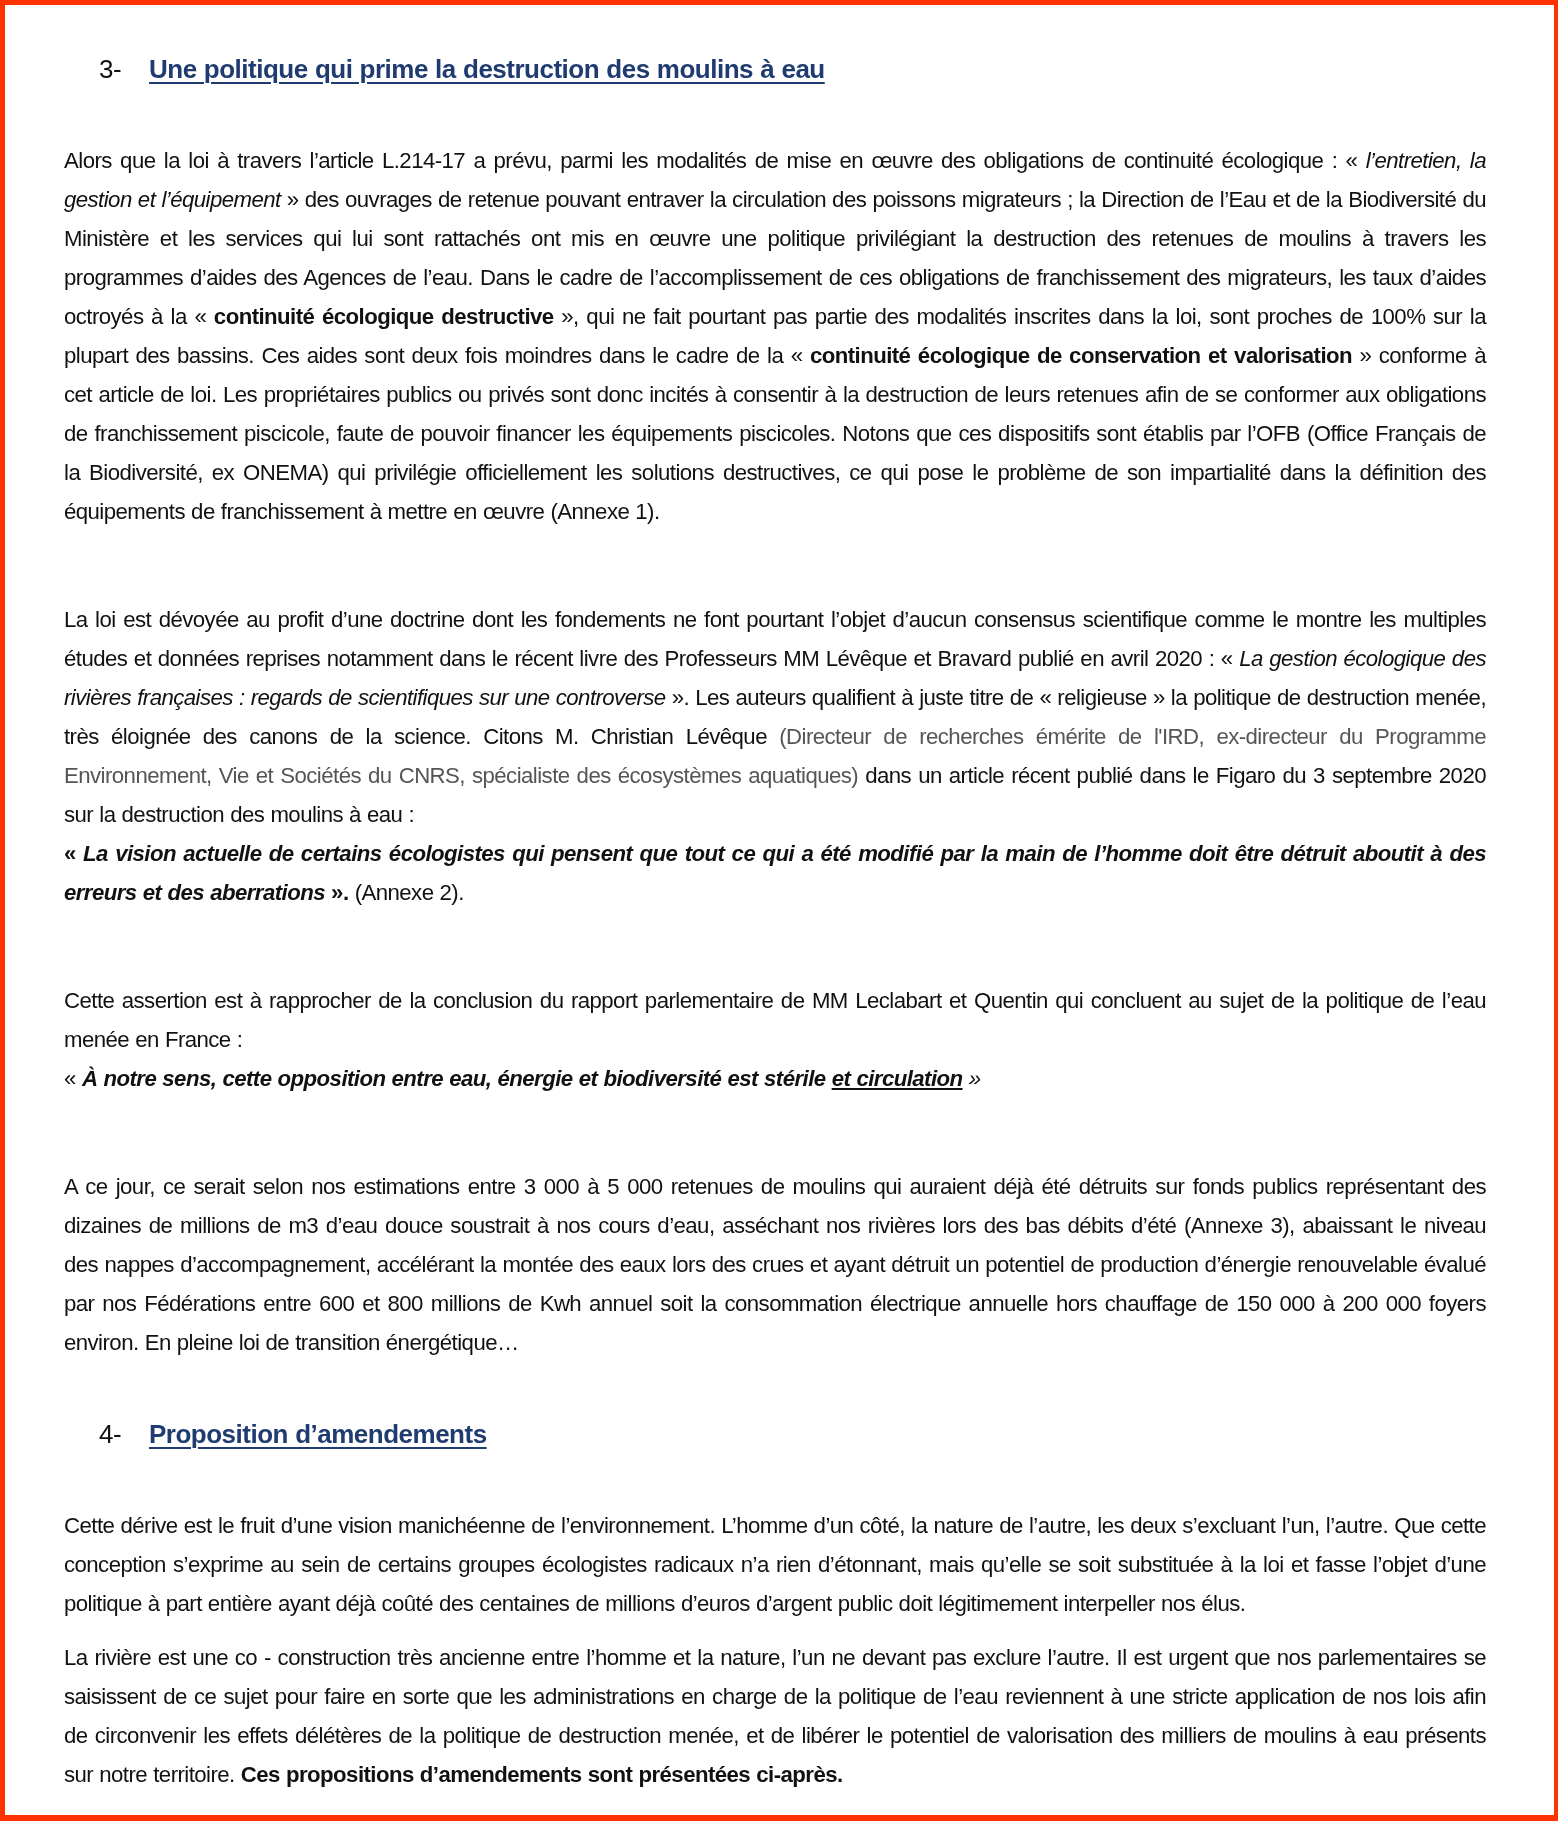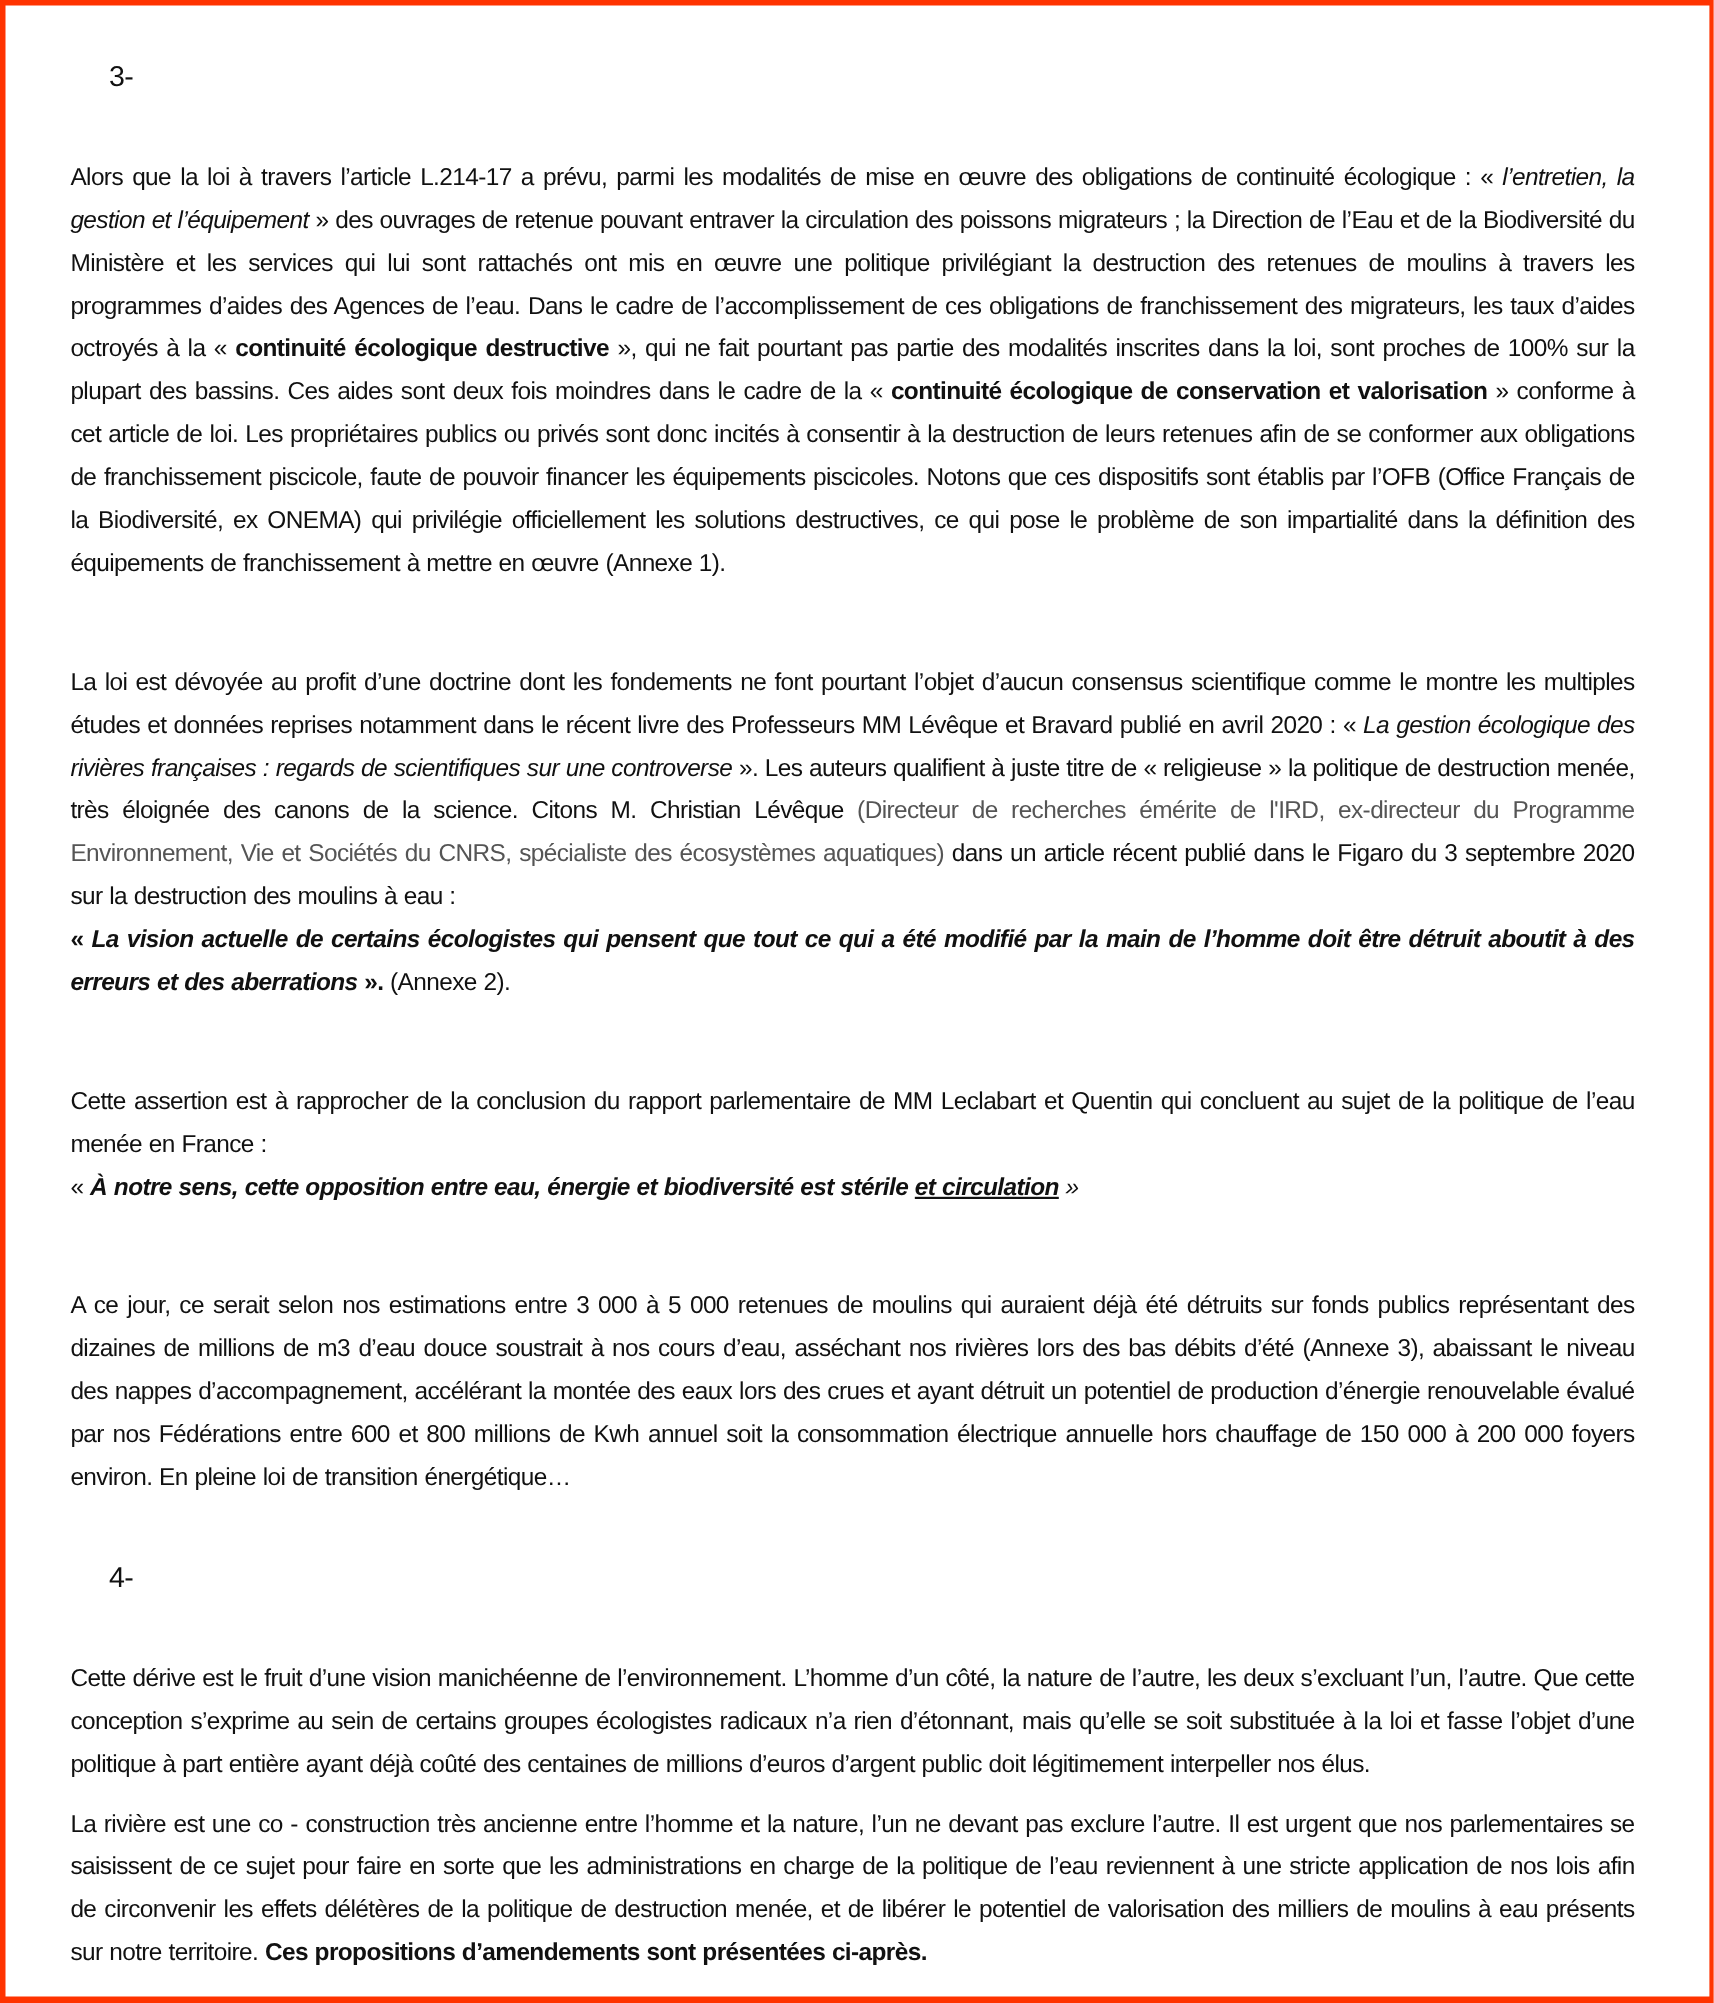--- a/index.html
+++ b/index.html
@@ -29,20 +29,21 @@
 </style>
 </head>
 <body>
 
 <div class="frame"></div>
 
 <div class="page">
 
   <h2 class="heading">
     <span class="num">3-</span>
+    <span class="title">Une politique qui prime la destruction des moulins à eau</span>
   </h2>
 
   <div class="gap-h"></div>
 
   <p><span>Alors que la loi à travers l’article L.214-17 a prévu, parmi les modalités de mise en œuvre des obligations de continuité écologique : « </span><i>l’entretien, la gestion et l’équipement</i><span> » des ouvrages de retenue pouvant entraver la circulation des poissons migrateurs ; la Direction de l’Eau et de la Biodiversité du Ministère et les services qui lui sont rattachés ont mis en œuvre une politique privilégiant la destruction des retenues de moulins à travers les programmes d’aides des Agences de l’eau. Dans le cadre de l’accomplissement de ces obligations de franchissement des migrateurs, les taux d’aides octroyés à la « </span><b>continuité écologique destructive</b><span> », qui ne fait pourtant pas partie des modalités inscrites dans la loi, sont proches de 100% sur la plupart des bassins. Ces aides sont deux fois moindres dans le cadre de la « </span><b>continuité écologique de conservation et valorisation</b><span> » conforme à cet article de loi. Les propriétaires publics ou privés sont donc incités à consentir à la destruction de leurs retenues afin de se conformer aux obligations de franchissement piscicole, faute de pouvoir financer les équipements piscicoles. Notons que ces dispositifs sont établis par l’OFB (Office Français de la Biodiversité, ex ONEMA) qui privilégie officiellement les solutions destructives, ce qui pose le problème de son impartialité dans la définition des équipements de franchissement à mettre en œuvre (Annexe 1).</span></p>
 
   <div class="gap"></div>
 
   <p><span>La loi est dévoyée au profit d’une doctrine dont les fondements ne font pourtant l’objet d’aucun consensus scientifique comme le montre les multiples études et données reprises notamment dans le récent livre des Professeurs MM Lévêque et Bravard publié en avril 2020 : « </span><i>La gestion écologique des rivières françaises : regards de scientifiques sur une controverse</i><span> ». Les auteurs qualifient à juste titre de « religieuse » la politique de destruction menée, très éloignée des canons de la science. Citons M. Christian Lévêque </span><span class="gray">(Directeur de recherches émérite de l'IRD, ex-directeur du Programme Environnement, Vie et Sociétés du CNRS, spécialiste des écosystèmes aquatiques)</span><span> dans un article récent publié dans le Figaro du 3 septembre 2020 sur la destruction des moulins à eau :</span><br><b>« </b><b><i>La vision actuelle de certains écologistes qui pensent que tout ce qui a été modifié par la main de l’homme doit être détruit aboutit à des erreurs et des aberrations</i></b><b> ».</b><span> (Annexe 2).</span></p>
 
@@ -51,20 +52,21 @@
   <p><span>Cette assertion est à rapprocher de la conclusion du rapport parlementaire de MM Leclabart et Quentin qui concluent au sujet de la politique de l’eau menée en France :</span><br><span>« </span><b><i>À notre sens, cette opposition entre eau, énergie et biodiversité est stérile </i></b><b><i class="u">et circulation</i></b><i> »</i></p>
 
   <div class="gap"></div>
 
   <p>A ce jour, ce serait selon nos estimations entre 3 000 à 5 000 retenues de moulins qui auraient déjà été détruits sur fonds publics représentant des dizaines de millions de m3 d’eau douce soustrait à nos cours d’eau, asséchant nos rivières lors des bas débits d’été (Annexe 3), abaissant le niveau des nappes d’accompagnement, accélérant la montée des eaux lors des crues et ayant détruit un potentiel de production d’énergie renouvelable évalué par nos Fédérations entre 600 et 800 millions de Kwh annuel soit la consommation électrique annuelle hors chauffage de 150 000 à 200 000 foyers environ. En pleine loi de transition énergétique…</p>
 
   <div class="gap-h"></div>
 
   <h2 class="heading">
     <span class="num">4-</span>
+    <span class="title">Proposition d’amendements</span>
   </h2>
 
   <div class="gap-h"></div>
 
   <p>Cette dérive est le fruit d’une vision manichéenne de l’environnement. L’homme d’un côté, la nature de l’autre, les deux s’excluant l’un, l’autre. Que cette conception s’exprime au sein de certains groupes écologistes radicaux n’a rien d’étonnant, mais qu’elle se soit substituée à la loi et fasse l’objet d’une politique à part entière ayant déjà coûté des centaines de millions d’euros d’argent public doit légitimement interpeller nos élus.</p>
 
   <p><span>La rivière est une co - construction très ancienne entre l’homme et la nature, l’un ne devant pas exclure l’autre. Il est urgent que nos parlementaires se saisissent de ce sujet pour faire en sorte que les administrations en charge de la politique de l’eau reviennent à une stricte application de nos lois afin de circonvenir les effets délétères de la politique de destruction menée, et de libérer le potentiel de valorisation des milliers de moulins à eau présents sur notre territoire. </span><b>Ces propositions d’amendements sont présentées ci-après.</b></p>
 
 </div>
 

